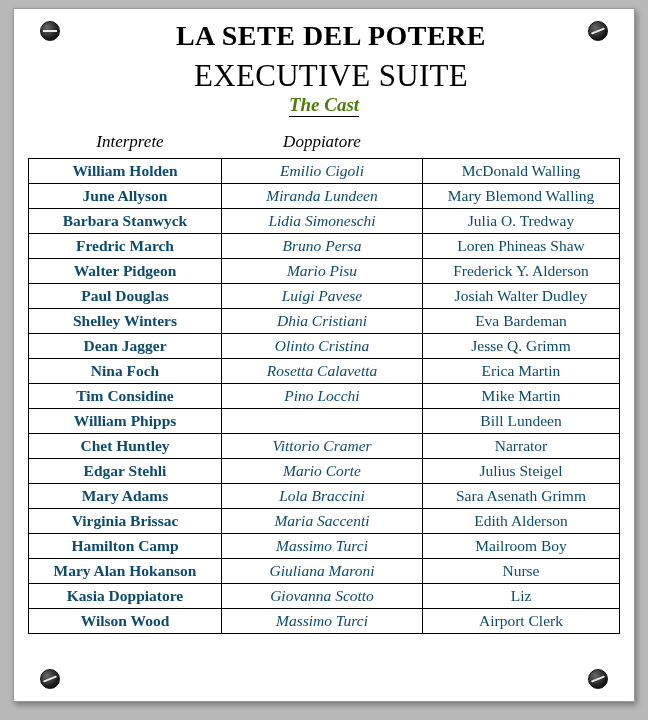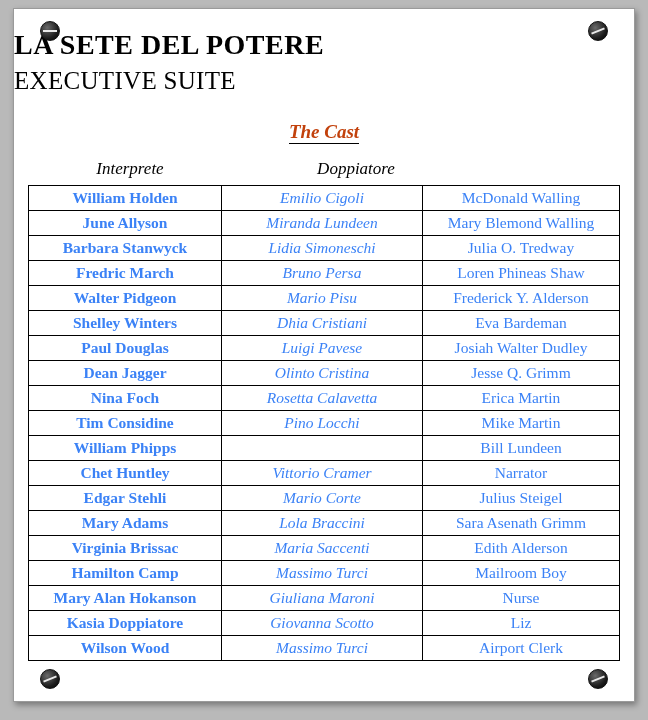--- a/index.html
+++ b/index.html
@@ -44,75 +44,75 @@
   }
   .screw.tl { left: 26px;  top: 12px; }
   .screw.tr { right: 26px; top: 12px; }
   .screw.bl { left: 26px;  bottom: 12px; }
   .screw.br { right: 26px; bottom: 12px; }
   .screw.tr::after { transform: rotate(-22deg); }
   .screw.bl::after { transform: rotate(-22deg); }
   .screw.br::after { transform: rotate(68deg); left: 8px; right: auto; top: 2px; bottom: 2px; width: 2px; height: auto; }
 
   .title-block {
-    padding-top: 21px;
+    padding-top: 12px;
+    text-align: center;
+    margin-left: 14px;
   }
   .main-title {
     font-size: 28px;
     font-weight: bold;
     letter-spacing: 0.5px;
     color: #000;
     line-height: 1.1;
   }
   .sub-title {
-    font-size: 25px;
+    font-size: 31px;
     color: #000;
     margin-top: 6px;
     letter-spacing: 0.3px;
   }
   .cast-heading {
     text-align: center;
     font-size: 19px;
     font-style: italic;
     font-weight: bold;
-    margin-top: 26px;
-    color: #c2410c;
+    color: #4d7c0f;
   }
   .cast-heading span {
     border-bottom: 1px solid #000;
     padding-bottom: 1px;
   }
   .col-headers {
     display: flex;
     width: 576px;
     margin: 16px auto 6px auto;
     font-style: italic;
     font-size: 17px;
     color: #000;
-    gap: 34px;
   }
   .col-headers div {
     text-align: center;
   }
   .c1 { width: 188px; }
   .c2 { width: 196px; }
   .c3 { width: 192px; }
 
   table.cast {
     width: 576px;
     margin: 0 auto;
     border-collapse: collapse;
     table-layout: fixed;
   }
   table.cast td {
     border: 1px solid #000;
     height: 24px;
     font-size: 15.5px;
     text-align: center;
-    color: #3b82f6;
+    color: #0c4a6e;
     padding: 0 2px;
     white-space: nowrap;
     overflow: hidden;
   }
   td.interprete {
     width: 188px;
     font-weight: bold;
   }
   td.doppiatore {
     width: 196px;
@@ -167,30 +167,30 @@
           <td class="interprete">Fredric March</td>
           <td class="doppiatore">Bruno Persa</td>
           <td class="personaggio">Loren Phineas Shaw</td>
         </tr>
         <tr>
           <td class="interprete">Walter Pidgeon</td>
           <td class="doppiatore">Mario Pisu</td>
           <td class="personaggio">Frederick Y. Alderson</td>
         </tr>
         <tr>
+          <td class="interprete">Paul Douglas</td>
+          <td class="doppiatore">Luigi Pavese</td>
+          <td class="personaggio">Josiah Walter Dudley</td>
+        </tr>
+        <tr>
           <td class="interprete">Shelley Winters</td>
           <td class="doppiatore">Dhia Cristiani</td>
           <td class="personaggio">Eva Bardeman</td>
         </tr>
         <tr>
-          <td class="interprete">Paul Douglas</td>
-          <td class="doppiatore">Luigi Pavese</td>
-          <td class="personaggio">Josiah Walter Dudley</td>
-        </tr>
-        <tr>
           <td class="interprete">Dean Jagger</td>
           <td class="doppiatore">Olinto Cristina</td>
           <td class="personaggio">Jesse Q. Grimm</td>
         </tr>
         <tr>
           <td class="interprete">Nina Foch</td>
           <td class="doppiatore">Rosetta Calavetta</td>
           <td class="personaggio">Erica Martin</td>
         </tr>
         <tr>

